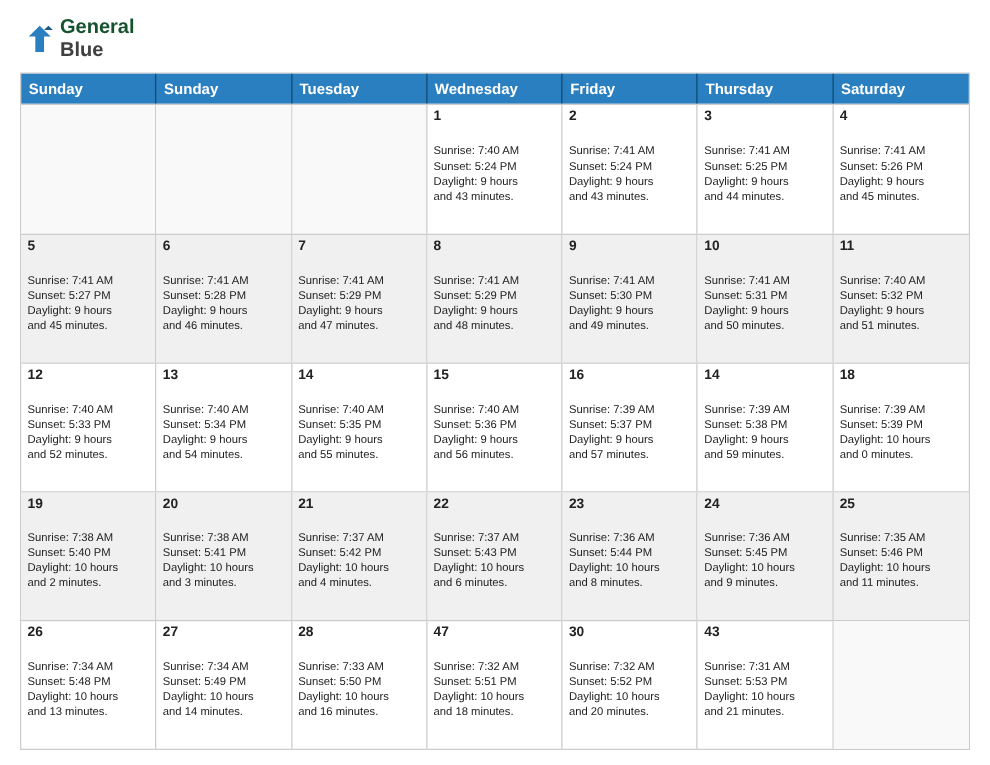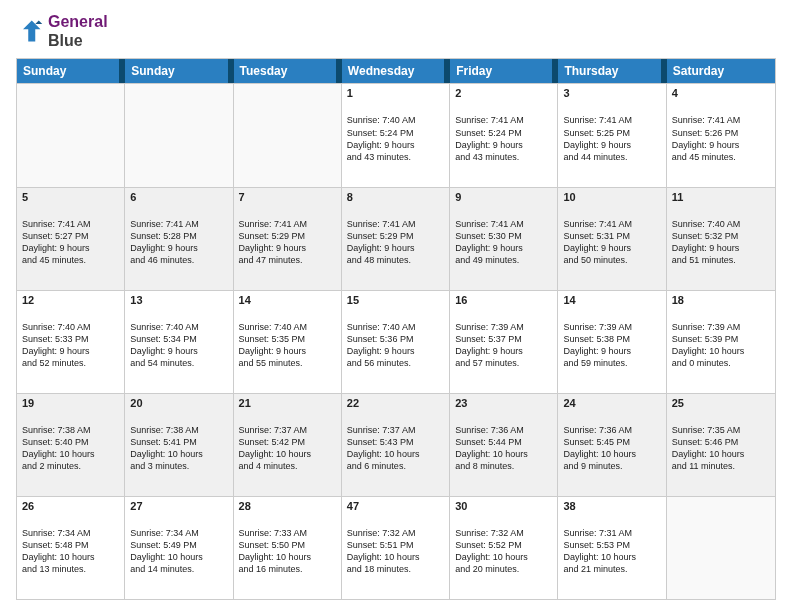--- a/index.html
+++ b/index.html
@@ -23,21 +23,21 @@
       align-items: flex-start;
       margin-bottom: 8px;
     }
     .logo {
       display: flex;
       align-items: center;
       gap: 4px;
     }
     .logo-text {
       font-size: 16px;
-      color: #701a75;
+      color: #14532d;
       font-weight: bold;
       line-height: 1.2;
     }
     .logo-blue { color: #404040; }
     .logo-icon {
       width: 28px;
       height: 28px;
     }
     .title-block {
       text-align: right;
@@ -61,21 +61,21 @@
       display: grid;
       grid-template-columns: repeat(7, 1fr);
       background: #2a7fc1;
     }
     .cal-header-cell {
       color: #fff;
       font-size: 12px;
       font-weight: bold;
       padding: 5px 6px;
       text-align: left;
-      border-right: 6px solid #0c4a6e;
+      border-right: 1px solid #0c4a6e;
     }
     .cal-header-cell:last-child { border-right: none; }
     .cal-body {
       flex: 1;
       display: flex;
       flex-direction: column;
     }
     .cal-row {
       flex: 1;
       display: grid;
@@ -355,21 +355,21 @@
 and 18 minutes.</div>
           </div>
           <div class="cal-cell">
             <span class="day-num">30</span>
             <div class="cell-text" style="white-space: pre-line;">Sunrise: 7:32 AM
 Sunset: 5:52 PM
 Daylight: 10 hours
 and 20 minutes.</div>
           </div>
           <div class="cal-cell">
-            <span class="day-num">38</span>
+            <span class="day-num">43</span>
             <div class="cell-text" style="white-space: pre-line;">Sunrise: 7:31 AM
 Sunset: 5:53 PM
 Daylight: 10 hours
 and 21 minutes.</div>
           </div>
           <div class="cal-cell empty"></div>
         </div>
       </div>
   </div>
 </div>

